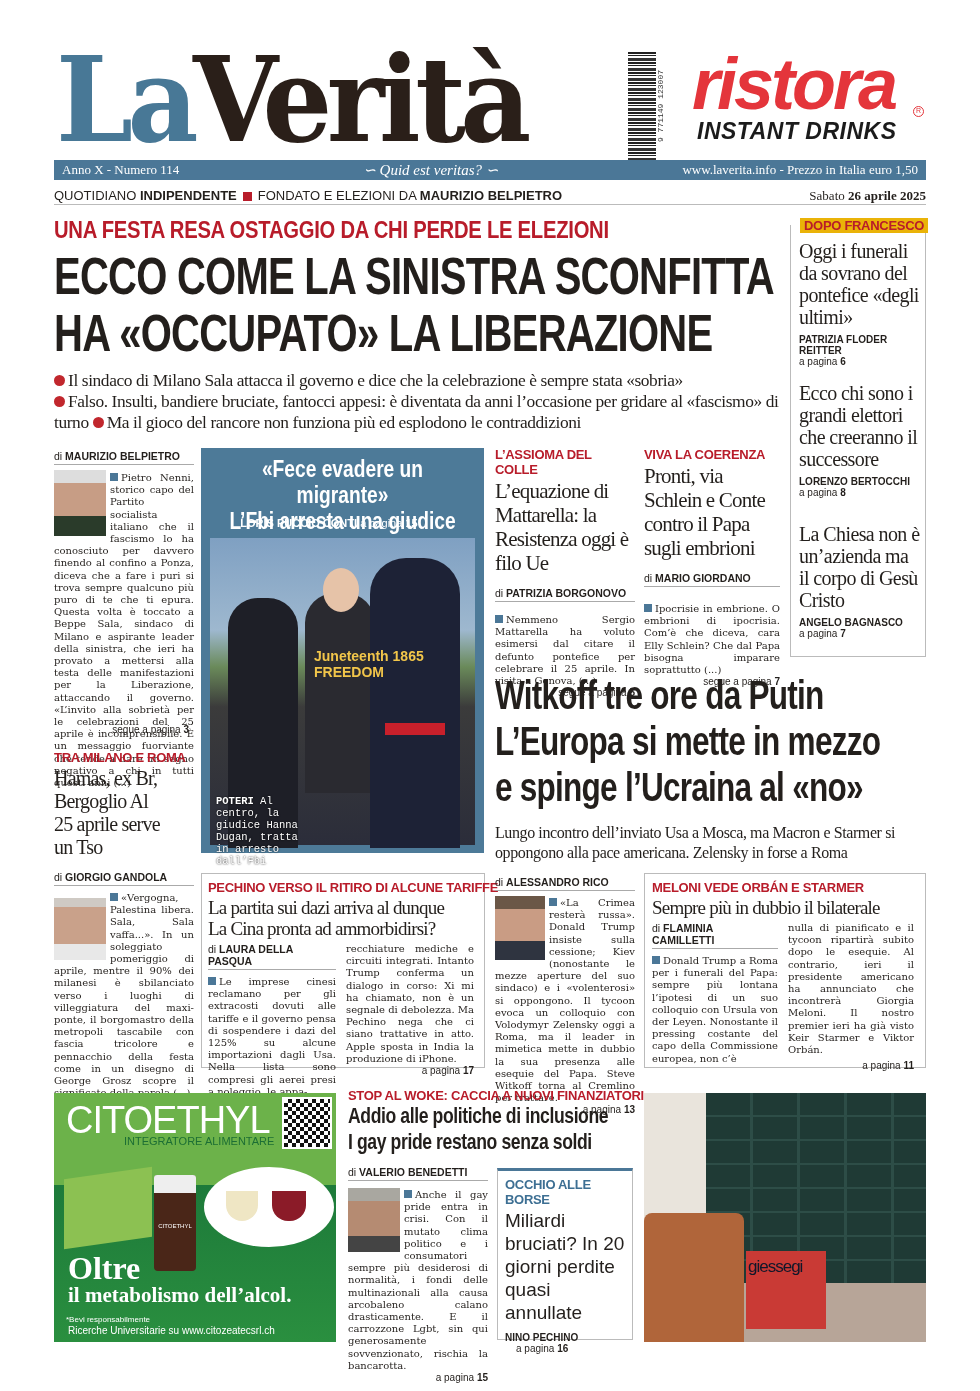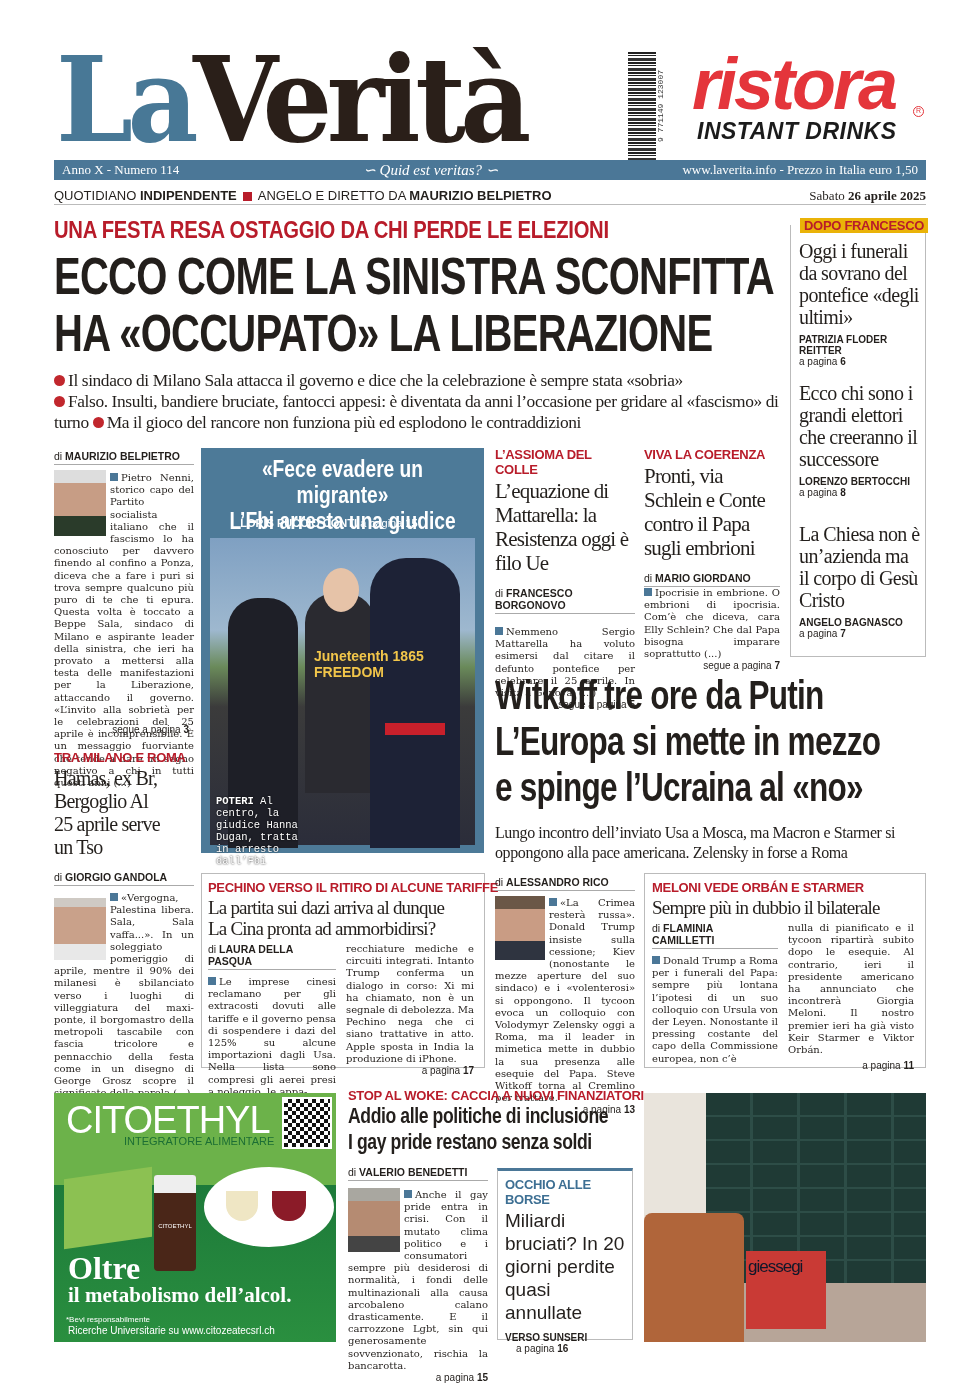--- a/index.html
+++ b/index.html
@@ -65,21 +65,21 @@
 <div class="abs ristora">ristora</div>
 <div class="abs ristora-r">R</div>
 <div class="abs instant">INSTANT DRINKS</div>
 
 <div class="abs bluebar">
   <span>Anno X - Numero 114</span>
   <span class="motto">∽ Quid est veritas? ∽</span>
   <span>www.laverita.info - Prezzo in Italia euro 1,50</span>
 </div>
 <div class="abs subbar">
-  <span><span>QUOTIDIANO </span><b>INDIPENDENTE</b><span class="sq"></span><span>ANGELO E DIRETTO DA </span><b>MAURIZIO BELPIETRO</b></span>
+  <span><span>QUOTIDIANO </span><b>INDIPENDENTE</b><span class="sq"></span><span>FONDATO E ELEZIONI DA </span><b>MAURIZIO BELPIETRO</b></span>
   <span class="date"><span>Sabato </span><b>26 aprile 2025</b></span>
 </div>
 
 <div class="abs kick kicker-main">UNA FESTA RESA OSTAGGIO DA CHI PERDE LE ELEZIONI</div>
 <div class="abs main-hl">
   <div>ECCO COME LA SINISTRA SCONFITTA</div>
   <div>HA «OCCUPATO» LA LIBERAZIONE</div>
 </div>
 <div class="abs bullets">
   <span class="dot"></span><span>Il sindaco di Milano Sala attacca il governo e dice che la celebrazione è sempre stata «sobria»</span><br>
@@ -124,30 +124,30 @@
   <div class="abs" style="left:113px;top:30px;width:36px;height:44px;background:#e6c3a8;border-radius:50%"></div>
   <div class="abs" style="left:160px;top:20px;width:90px;height:290px;background:#1d2236;border-radius:36px 36px 0 0"></div>
   <div class="abs" style="left:175px;top:185px;width:60px;height:12px;background:#c8202b"></div>
   <div class="abs" style="left:104px;top:110px;color:#f2c64a;font-size:14px;font-weight:bold;font-family:'Liberation Sans',sans-serif">Juneteenth 1865 FREEDOM</div>
 </div>
 <div class="abs caption"><b>POTERI</b><span> Al centro, la giudice Hanna Dugan, tratta in arresto dall’Fbi</span></div>
 
 <div class="abs" style="left:495px;top:447px;width:140px">
   <div class="kick" style="font-size:13px">L’ASSIOMA DEL COLLE</div>
   <div class="hl-serif" style="font-size:21px;line-height:24px;margin-top:2px">L’equazione di Mattarella: la Resistenza oggi è filo Ue</div>
-  <div class="byline" style="margin-top:12px"><span>di </span><b>FRANCESCO BORGONOVO</b></div>
+  <div class="byline" style="margin-top:12px"><span>di </span><b>PATRIZIA BORGONOVO</b></div>
   <div class="body" style="margin-top:12px"><span class="bsq"></span><span>Nemmeno Sergio Mattarella ha voluto esimersi dal citare il defunto pontefice per celebrare il 25 aprile. In visita a Genova, (...)</span></div>
   <div class="seg"><span>segue a pagina </span><b>5</b></div>
 </div>
 
 <div class="abs" style="left:644px;top:447px;width:136px">
   <div class="kick" style="font-size:13px">VIVA LA COERENZA</div>
   <div class="hl-serif" style="font-size:21px;line-height:24px;margin-top:2px">Pronti, via Schlein e Conte contro il Papa sugli embrioni</div>
   <div class="byline" style="margin-top:12px"><span>di </span><b>MARIO GIORDANO</b></div>
-  <div class="body" style="margin-top:0"><span class="bsq"></span><span>Ipocrisie in embrione. O embrioni di ipocrisia. Com’è che diceva, cara Elly Schlein? Che dal Papa bisogna imparare soprattutto (...)</span></div>
+  <div class="body" style="margin-top:16px"><span class="bsq"></span><span>Ipocrisie in embrione. O embrioni di ipocrisia. Com’è che diceva, cara Elly Schlein? Che dal Papa bisogna imparare soprattutto (...)</span></div>
   <div class="seg"><span>segue a pagina </span><b>7</b></div>
 </div>
 
 <div class="abs" style="left:495px;top:672px;width:560px;transform:scaleX(.77);transform-origin:left;font-family:'Liberation Sans',sans-serif;font-weight:bold;font-size:41px;line-height:46px;letter-spacing:-1px;white-space:nowrap">
   <div>Witkoff tre ore da Putin</div>
   <div>L’Europa si mette in mezzo</div>
   <div>e spinge l’Ucraina al «no»</div>
 </div>
 <div class="abs serif" style="left:495px;top:823px;width:440px;font-size:16px;line-height:20px;letter-spacing:-.4px">Lungo incontro dell’inviato Usa a Mosca, ma Macron e Starmer si oppongono alla pace americana. Zelensky in forse a Roma</div>
 
@@ -233,21 +233,21 @@
 <div class="abs" style="left:348px;top:1166px;width:140px">
   <div class="byline"><span>di </span><b>VALERIO BENEDETTI</b></div>
   <div class="abs photo" style="left:0;top:22px;width:52px;height:64px;background:linear-gradient(180deg,#a9a7a0 0 20%,#b58b72 20% 75%,#444 75%)"></div>
   <div class="body" style="margin-top:8px"><span style="float:left;width:56px;height:62px"></span><span class="bsq"></span><span>Anche il gay pride entra in crisi. Con il mutato clima politico e i consumatori sempre più desiderosi di normalità, i fondi delle multinazionali alla causa arcobaleno calano drasticamente. E il carrozzone Lgbt, sin qui generosamente sovvenzionato, rischia la bancarotta.</span></div>
   <div class="seg"><span>a pagina </span><b>15</b></div>
 </div>
 
 <div class="abs" style="left:497px;top:1168px;width:136px;height:172px;border:1px solid #bbb;border-top:3px solid #4b7797">
   <div class="kick blue" style="font-size:13px;margin:6px 0 0 7px;color:#3d6f93">OCCHIO ALLE BORSE</div>
   <div class="sans" style="font-size:19px;line-height:23px;margin:2px 0 0 7px;color:#231f1c">Miliardi bruciati? In 20 giorni perdite quasi annullate</div>
-  <div class="sans" style="font-size:10px;font-weight:bold;margin:8px 0 0 7px">VERSO SUNSERI</div>
+  <div class="sans" style="font-size:10px;font-weight:bold;margin:8px 0 0 7px">NINO PECHINO</div>
   <div class="rpg" style="margin-left:18px"><span>a pagina </span><b>16</b></div>
 </div>
 
 <div class="abs ad-gies">
   <div class="abs" style="left:62px;top:0;width:220px;height:190px;background:repeating-linear-gradient(90deg,transparent 0 44px,#2d4d47 44px 47px),repeating-linear-gradient(180deg,transparent 0 22px,#2d4d47 22px 24px)"></div>
   <div class="abs" style="left:0;top:120px;width:100px;height:129px;background:#b0653a;border-radius:8px 8px 0 0"></div>
   <div class="abs" style="left:100px;top:190px;width:182px;height:59px;background:#b7a598"></div>
   <div class="abs" style="left:102px;top:158px;width:80px;height:78px;background:#c93a35">
     <div class="sans" style="color:#0f172a;font-size:17px;font-weight:normal;margin:6px 0 0 2px;letter-spacing:-1px">giessegi</div>
   </div>

